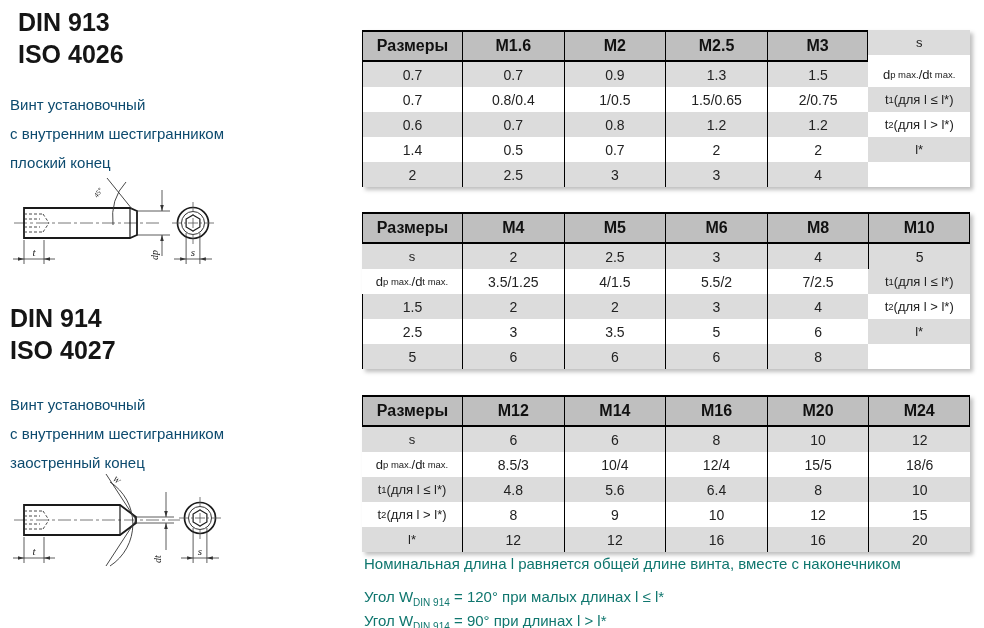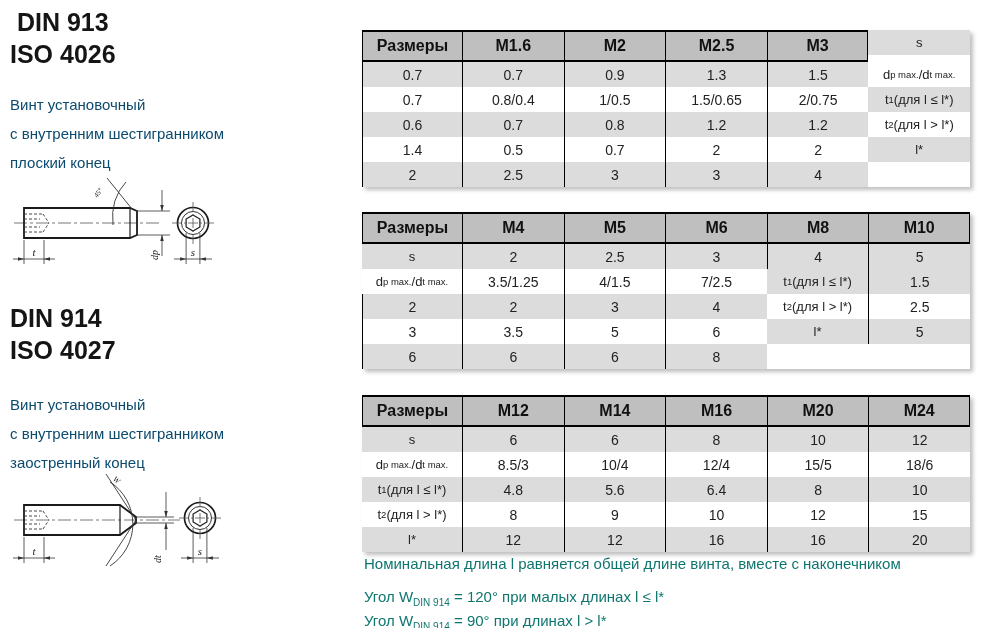--- a/index.html
+++ b/index.html
@@ -4,21 +4,21 @@
 <style>
   html,body { margin:0; padding:0; background:#ffffff; }
   .page {
     position:relative; width:984px; height:628px; overflow:hidden;
     background:#ffffff; color:#1b1b1b;
     font-family:"Liberation Sans", sans-serif;
   }
   
   .left-col { position:absolute; left:10px; top:0; width:350px; height:628px; }
   .std-title { font-size:25px; font-weight:bold; line-height:32px; color:#151515; }
-  .title-block-1 { position:absolute; left:0; top:6px;text-align:center; }
+  .title-block-1 { position:absolute; left:8px; top:6px; }
   .title-block-2 { position:absolute; left:0; top:302px; }
   .desc { font-size:15px; line-height:29px; color:#0c4a6e; }
   .desc-1 { position:absolute; left:0; top:90px; }
   .desc-2 { position:absolute; left:0; top:390px; }
   .drawing-1 { position:absolute; left:0; top:163px; }
   .drawing-2 { position:absolute; left:0; top:460px; }
   svg text { font-family:"Liberation Serif", serif; font-style:italic; fill:#222; }
   
   .right-col { position:absolute; left:362px; top:0; width:612px; }
   .dim-table {
@@ -246,20 +246,21 @@
         <div class="cell sep shade">4</div>
         <div class="cell sep shade">5</div>
         <div class="cell label">
           <span>d</span>
           <sub>p max.</sub>
           <span>/d</span>
           <sub>t max.</sub>
         </div>
         <div class="cell sep">3.5/1.25</div>
         <div class="cell sep">4/1.5</div>
+        <div class="cell sep">5.5/2</div>
         <div class="cell sep">7/2.5</div>
         <div class="cell label shade">
           <span>t</span>
           <sub>1</sub>
           <span> (для l ≤ l*)</span>
         </div>
         <div class="cell sep shade">1.5</div>
         <div class="cell sep shade">2</div>
         <div class="cell sep shade">2</div>
         <div class="cell sep shade">3</div>

